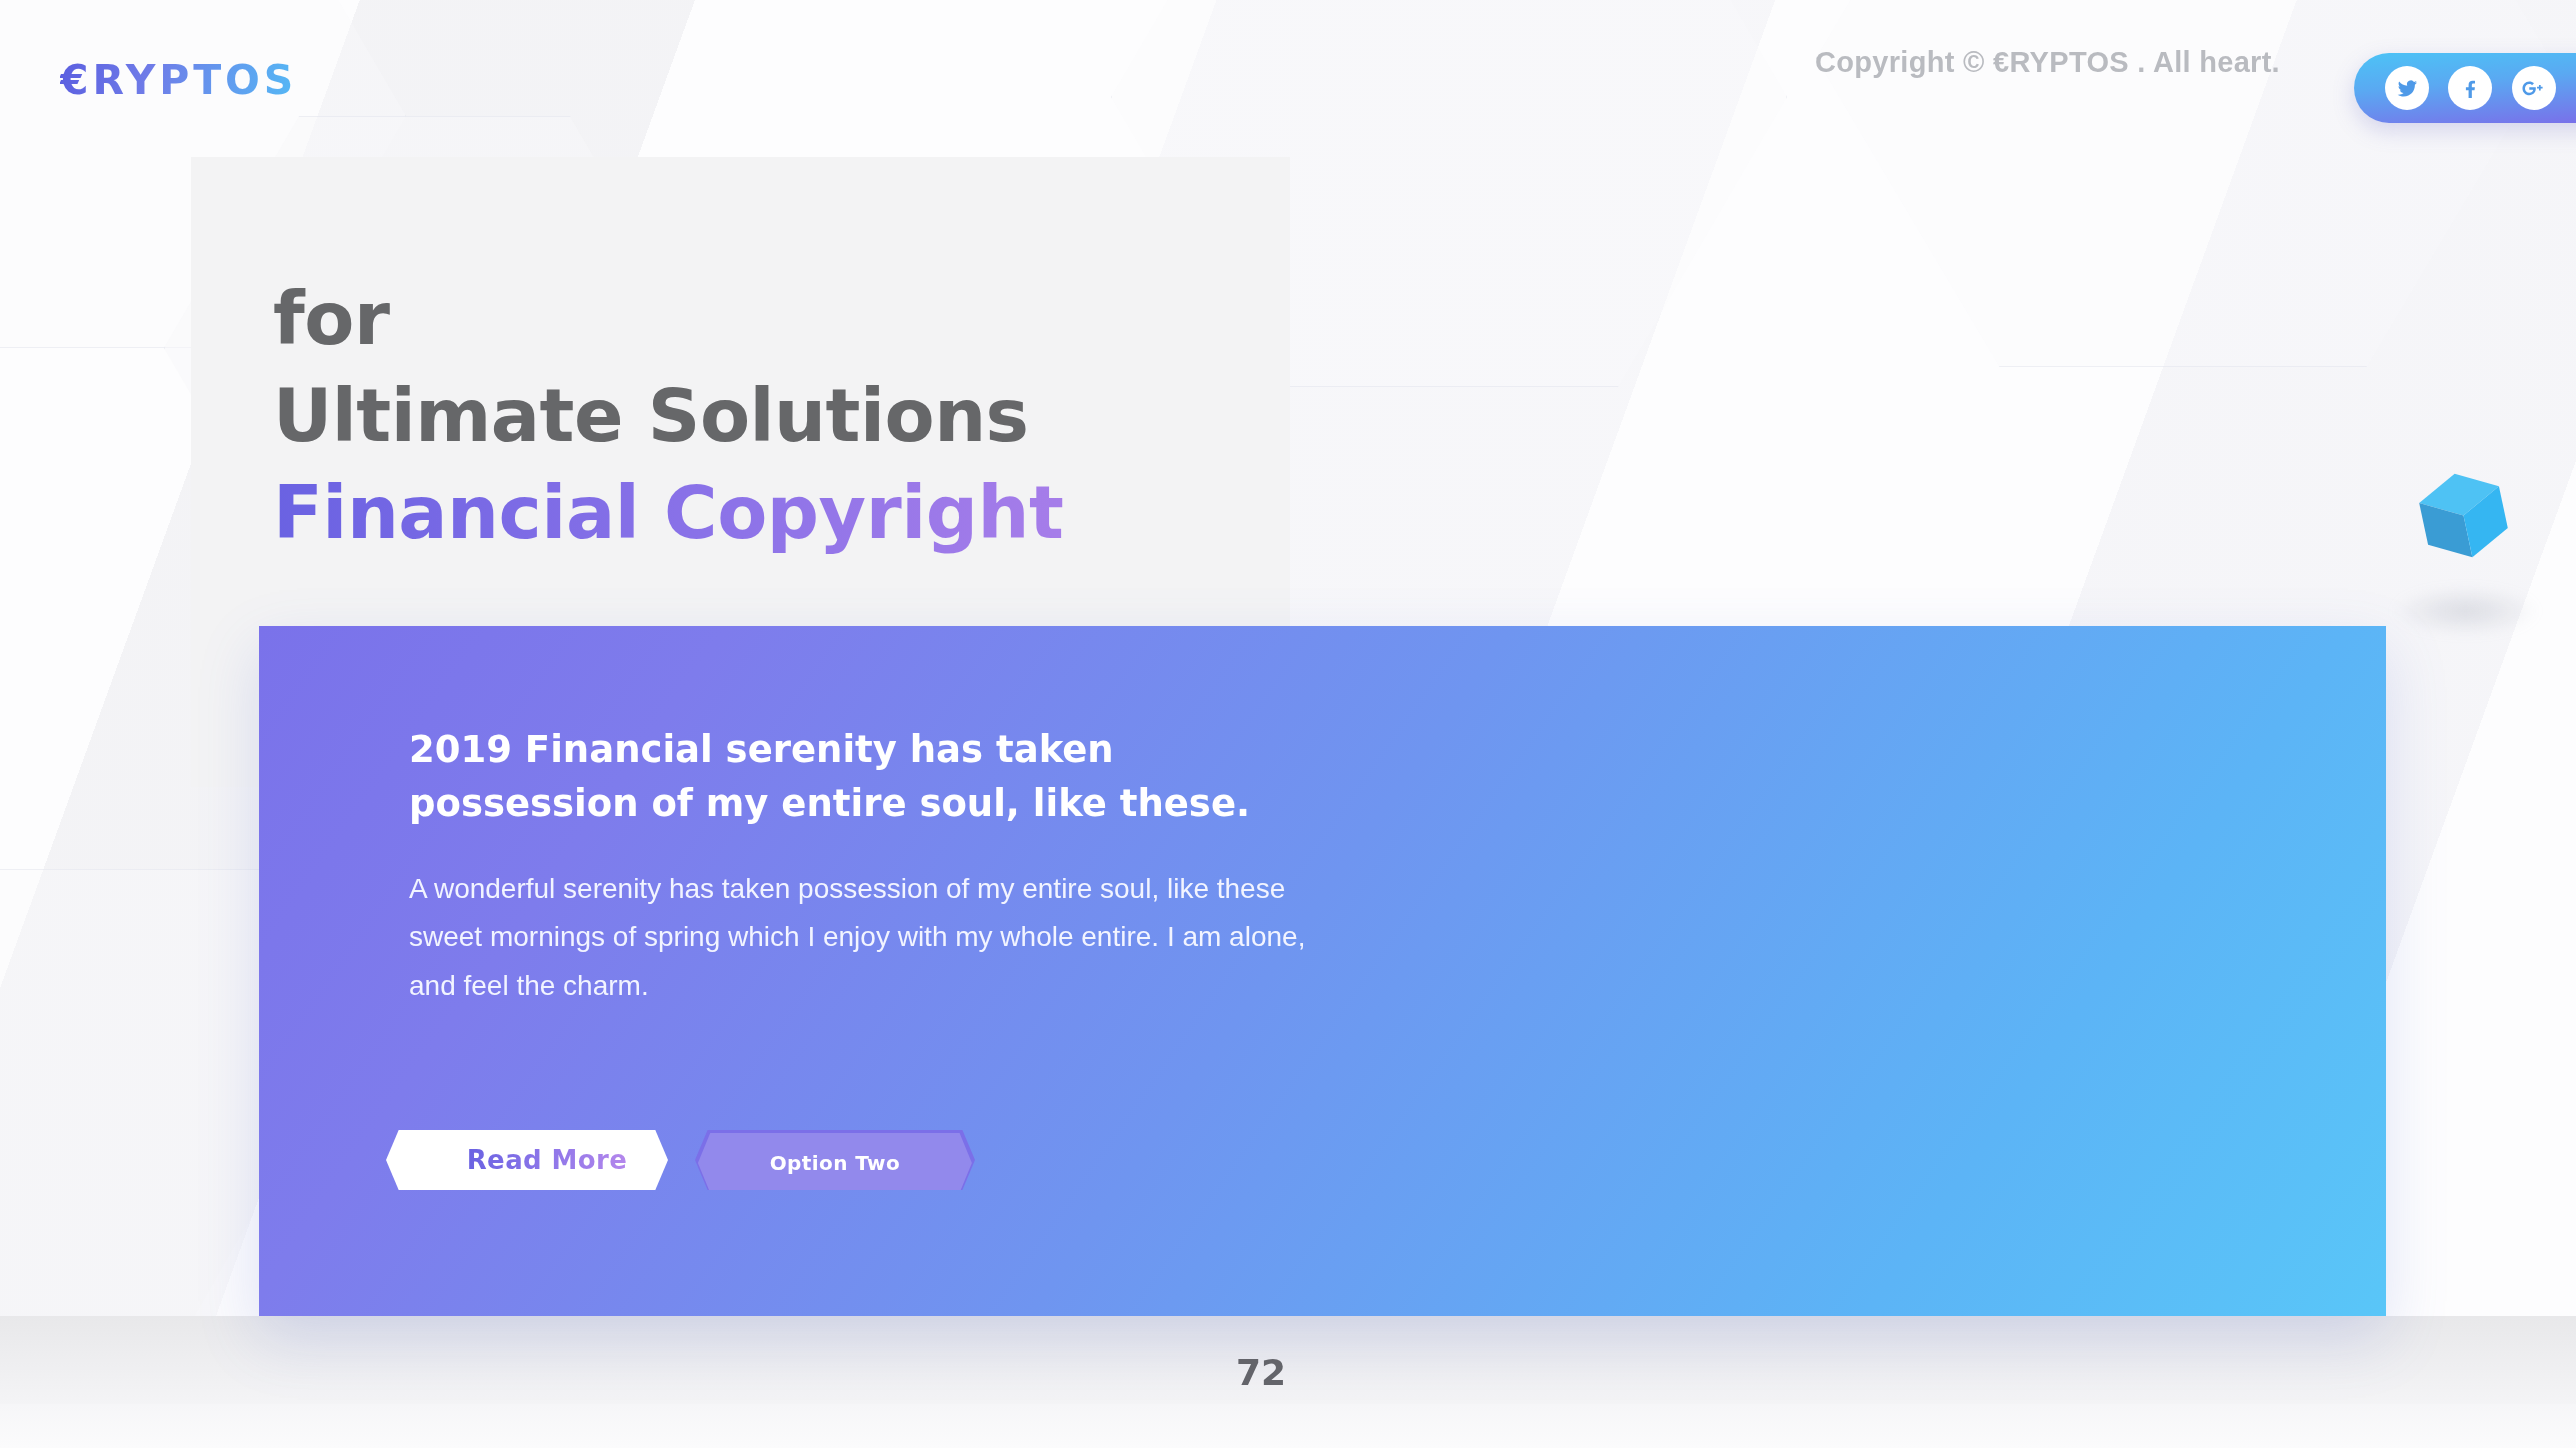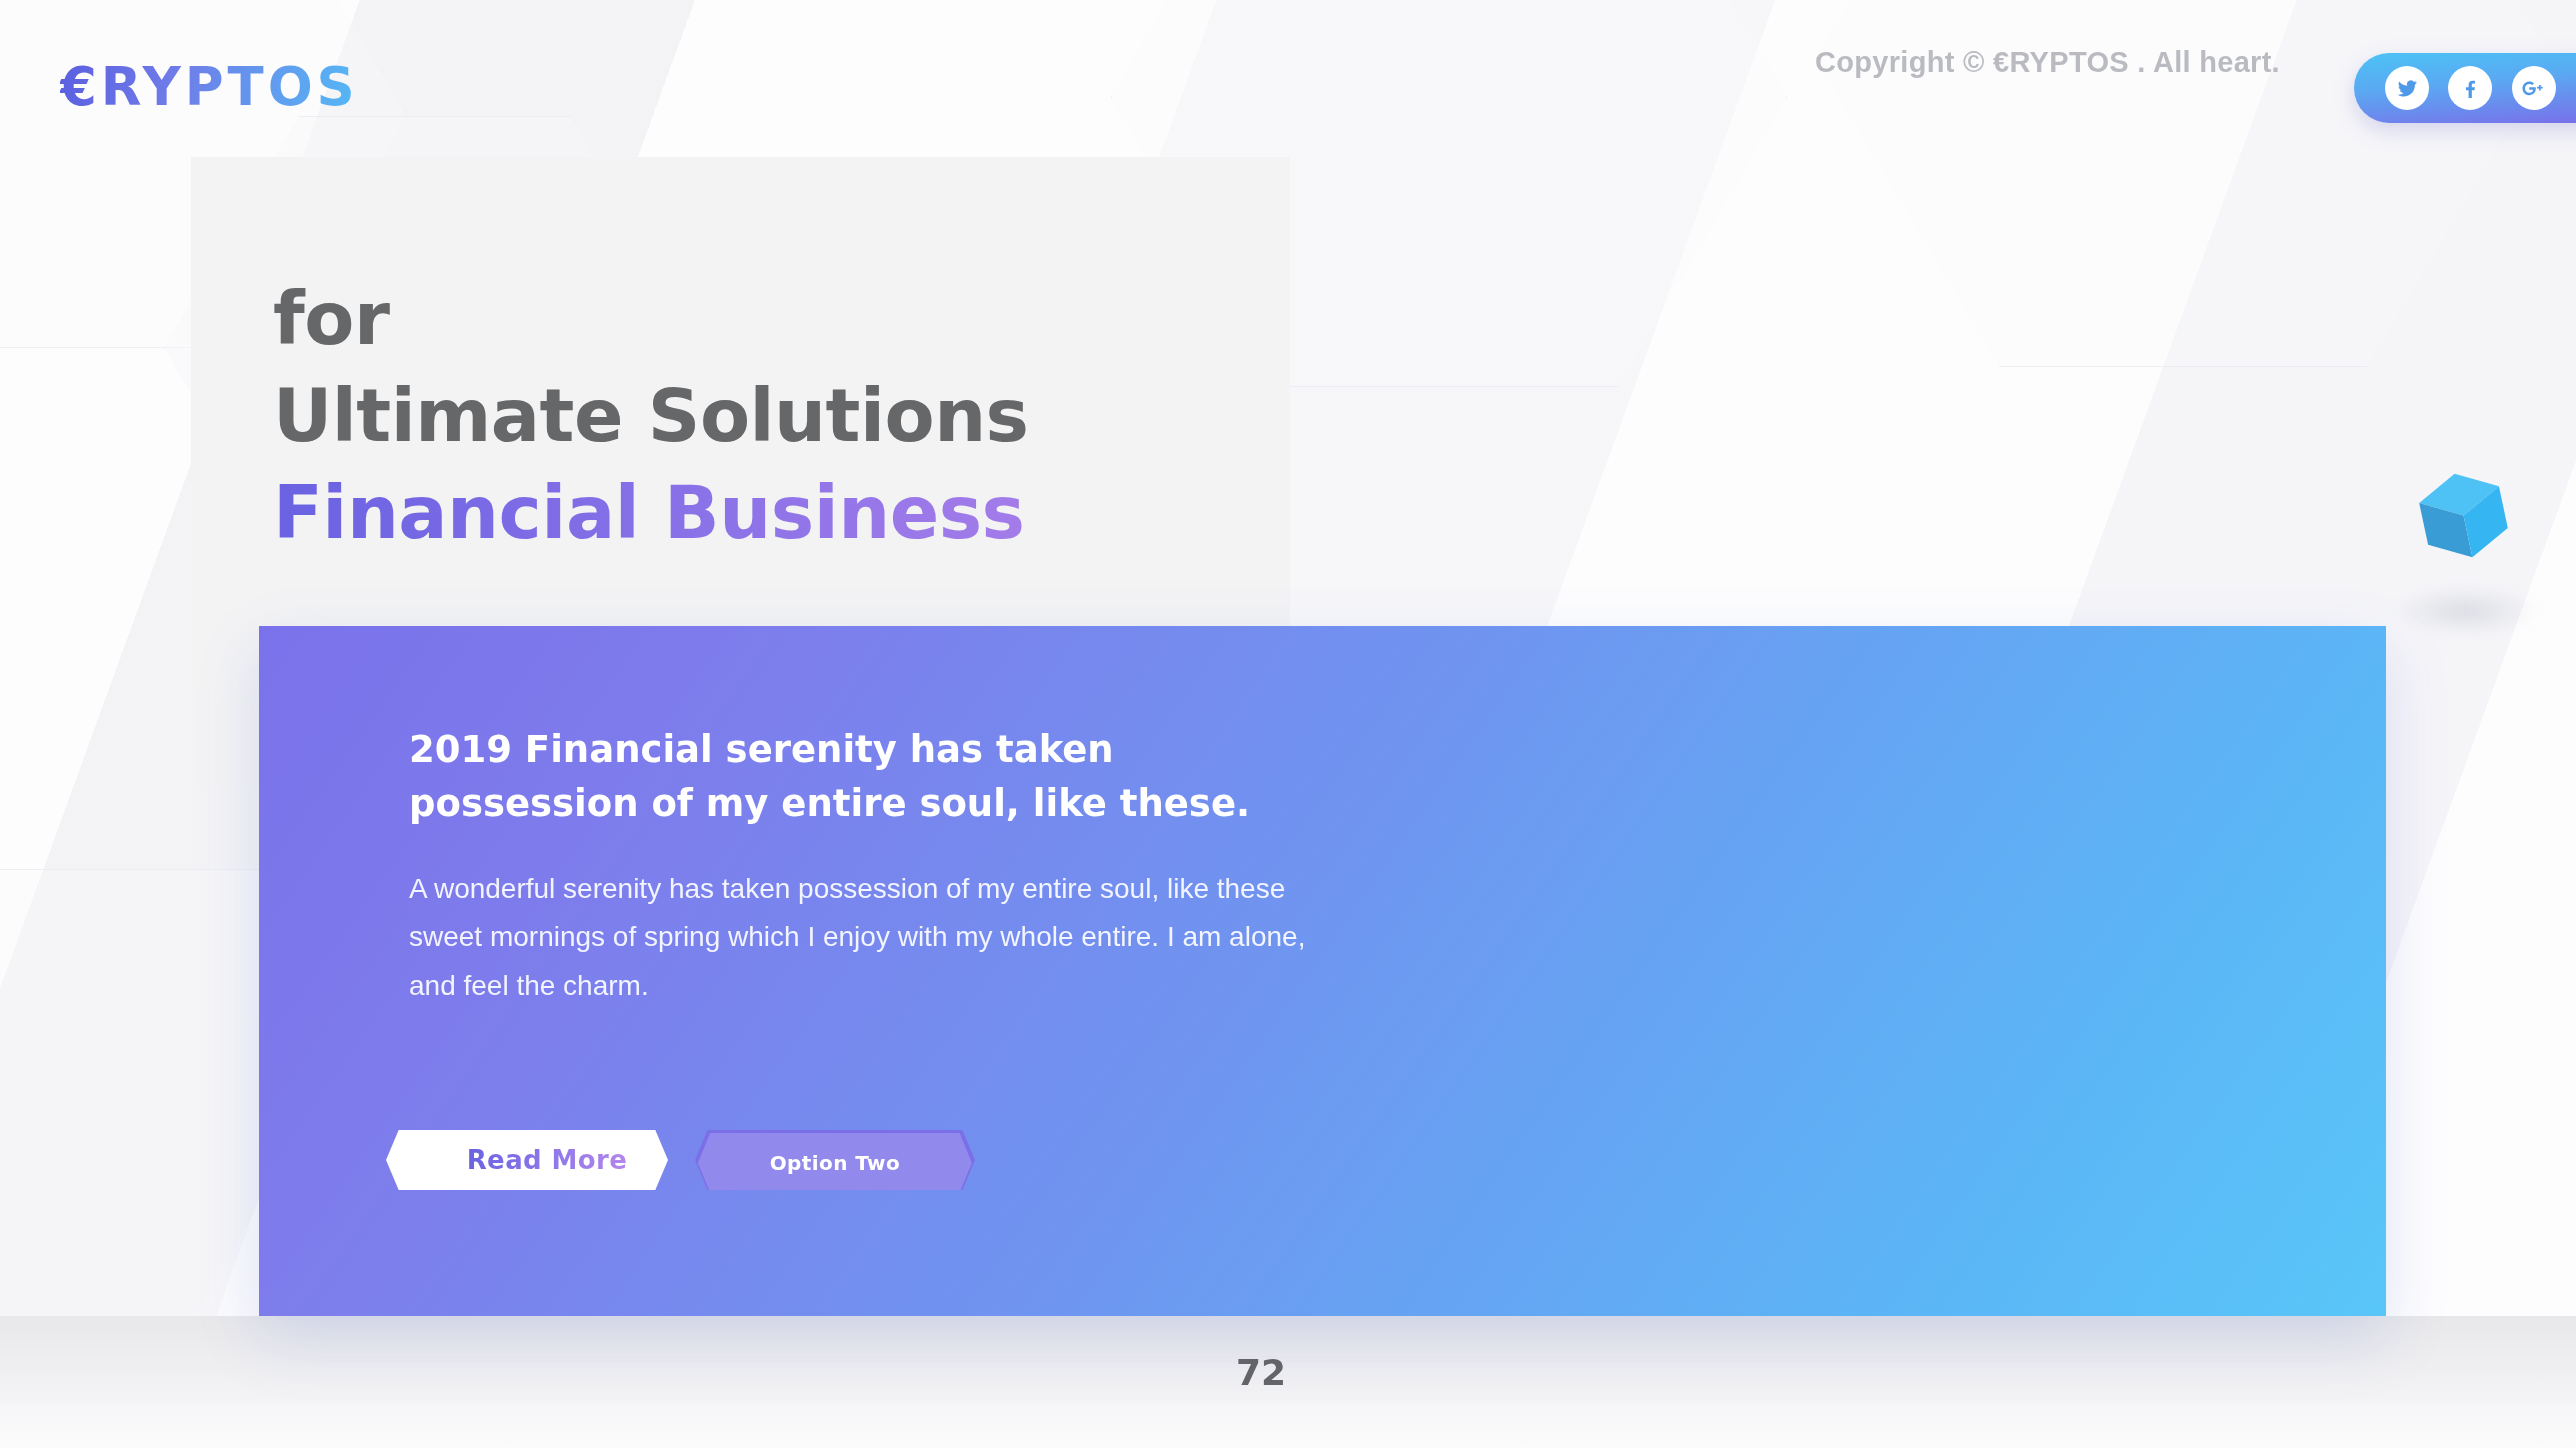--- a/index.html
+++ b/index.html
@@ -53,21 +53,21 @@
     background:linear-gradient(180deg,#e8e8ea 0%, #ededef 42%, #f4f4f6 100%);
   }
   .band-grey-2 {
     position:absolute; left:0; right:0; top:1404px; height:44px;
     background:linear-gradient(180deg,#f6f6f8 0%, #fbfbfc 100%);
   }
 
   
   .logo {
     position:absolute; left:60px; top:56px;
-    font-size:53px; font-weight:700; letter-spacing:3.9px;
+    font-size:41px; font-weight:700; letter-spacing:3.9px;
     background:linear-gradient(100deg,#5b5fe0 0%, #6f7ce8 38%, #54b9f5 100%);
     -webkit-background-clip:text; background-clip:text;
     -webkit-text-fill-color:transparent; color:transparent;
     font-family:"DejaVu Sans", sans-serif;
   }
 
   .copyright {
     position:absolute; left:1806px; top:44px; width:483px;
     text-align:center;
     font-size:29px; font-weight:700; line-height:1.28;
@@ -232,21 +232,21 @@
         <path fill="#4f9ae8" d="M22.5 10.3h-2v-2h-1.8v2h-2v1.8h2v2h1.8v-2h2z"></path>
       </svg>
     </div>
   </div>
 
   <div class="head-panel"></div>
 
   <div class="headline">
     <div>for</div>
     <div>Ultimate Solutions</div>
-    <div class="accent">Financial Business</div>
+    <div class="accent">Financial Copyright</div>
   </div>
 
   <div class="cube-shadow"></div>
   <svg class="cube" viewBox="0 0 100 100">
     <polygon points="50,4 95,26 95,72 50,95 5,72 5,26" fill="none"></polygon>
     <polygon points="50,6 92,28 50,50 8,28" fill="#4ec2f4"></polygon>
     <polygon points="8,28 50,50 50,94 8,72" fill="#3a9cd4"></polygon>
     <polygon points="50,50 92,28 92,72 50,94" fill="#35b6f2"></polygon>
   </svg>
 

